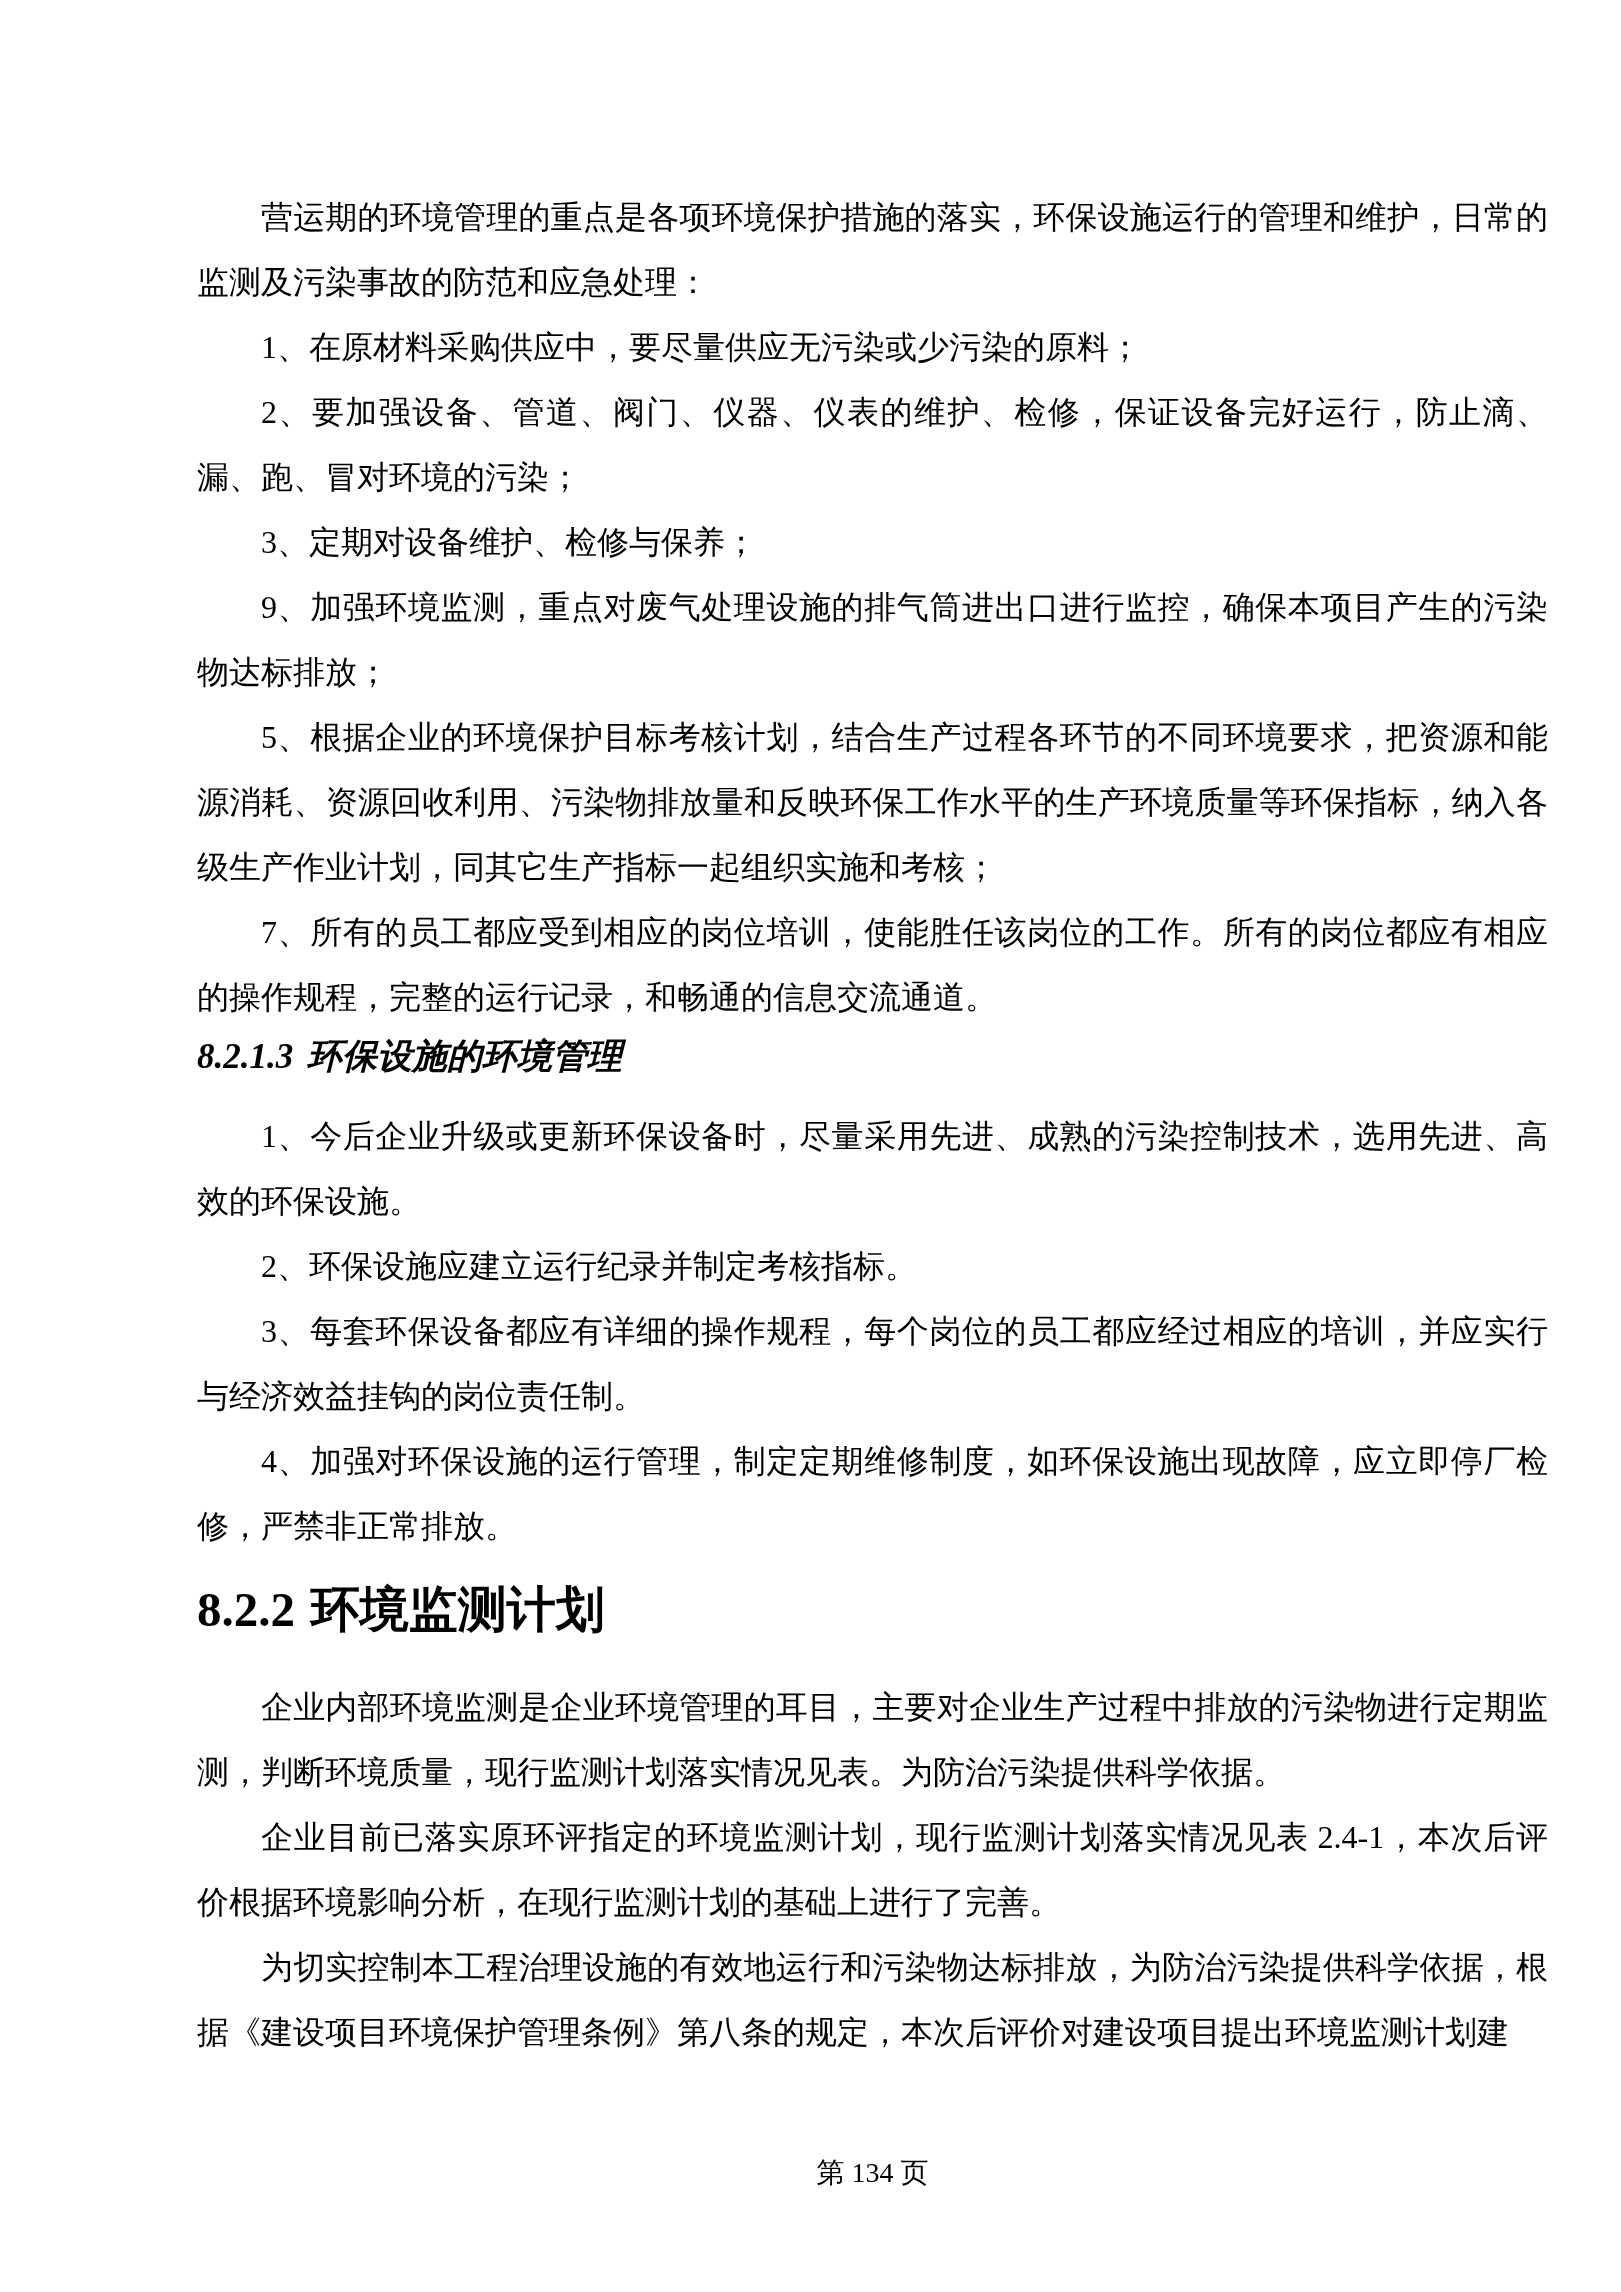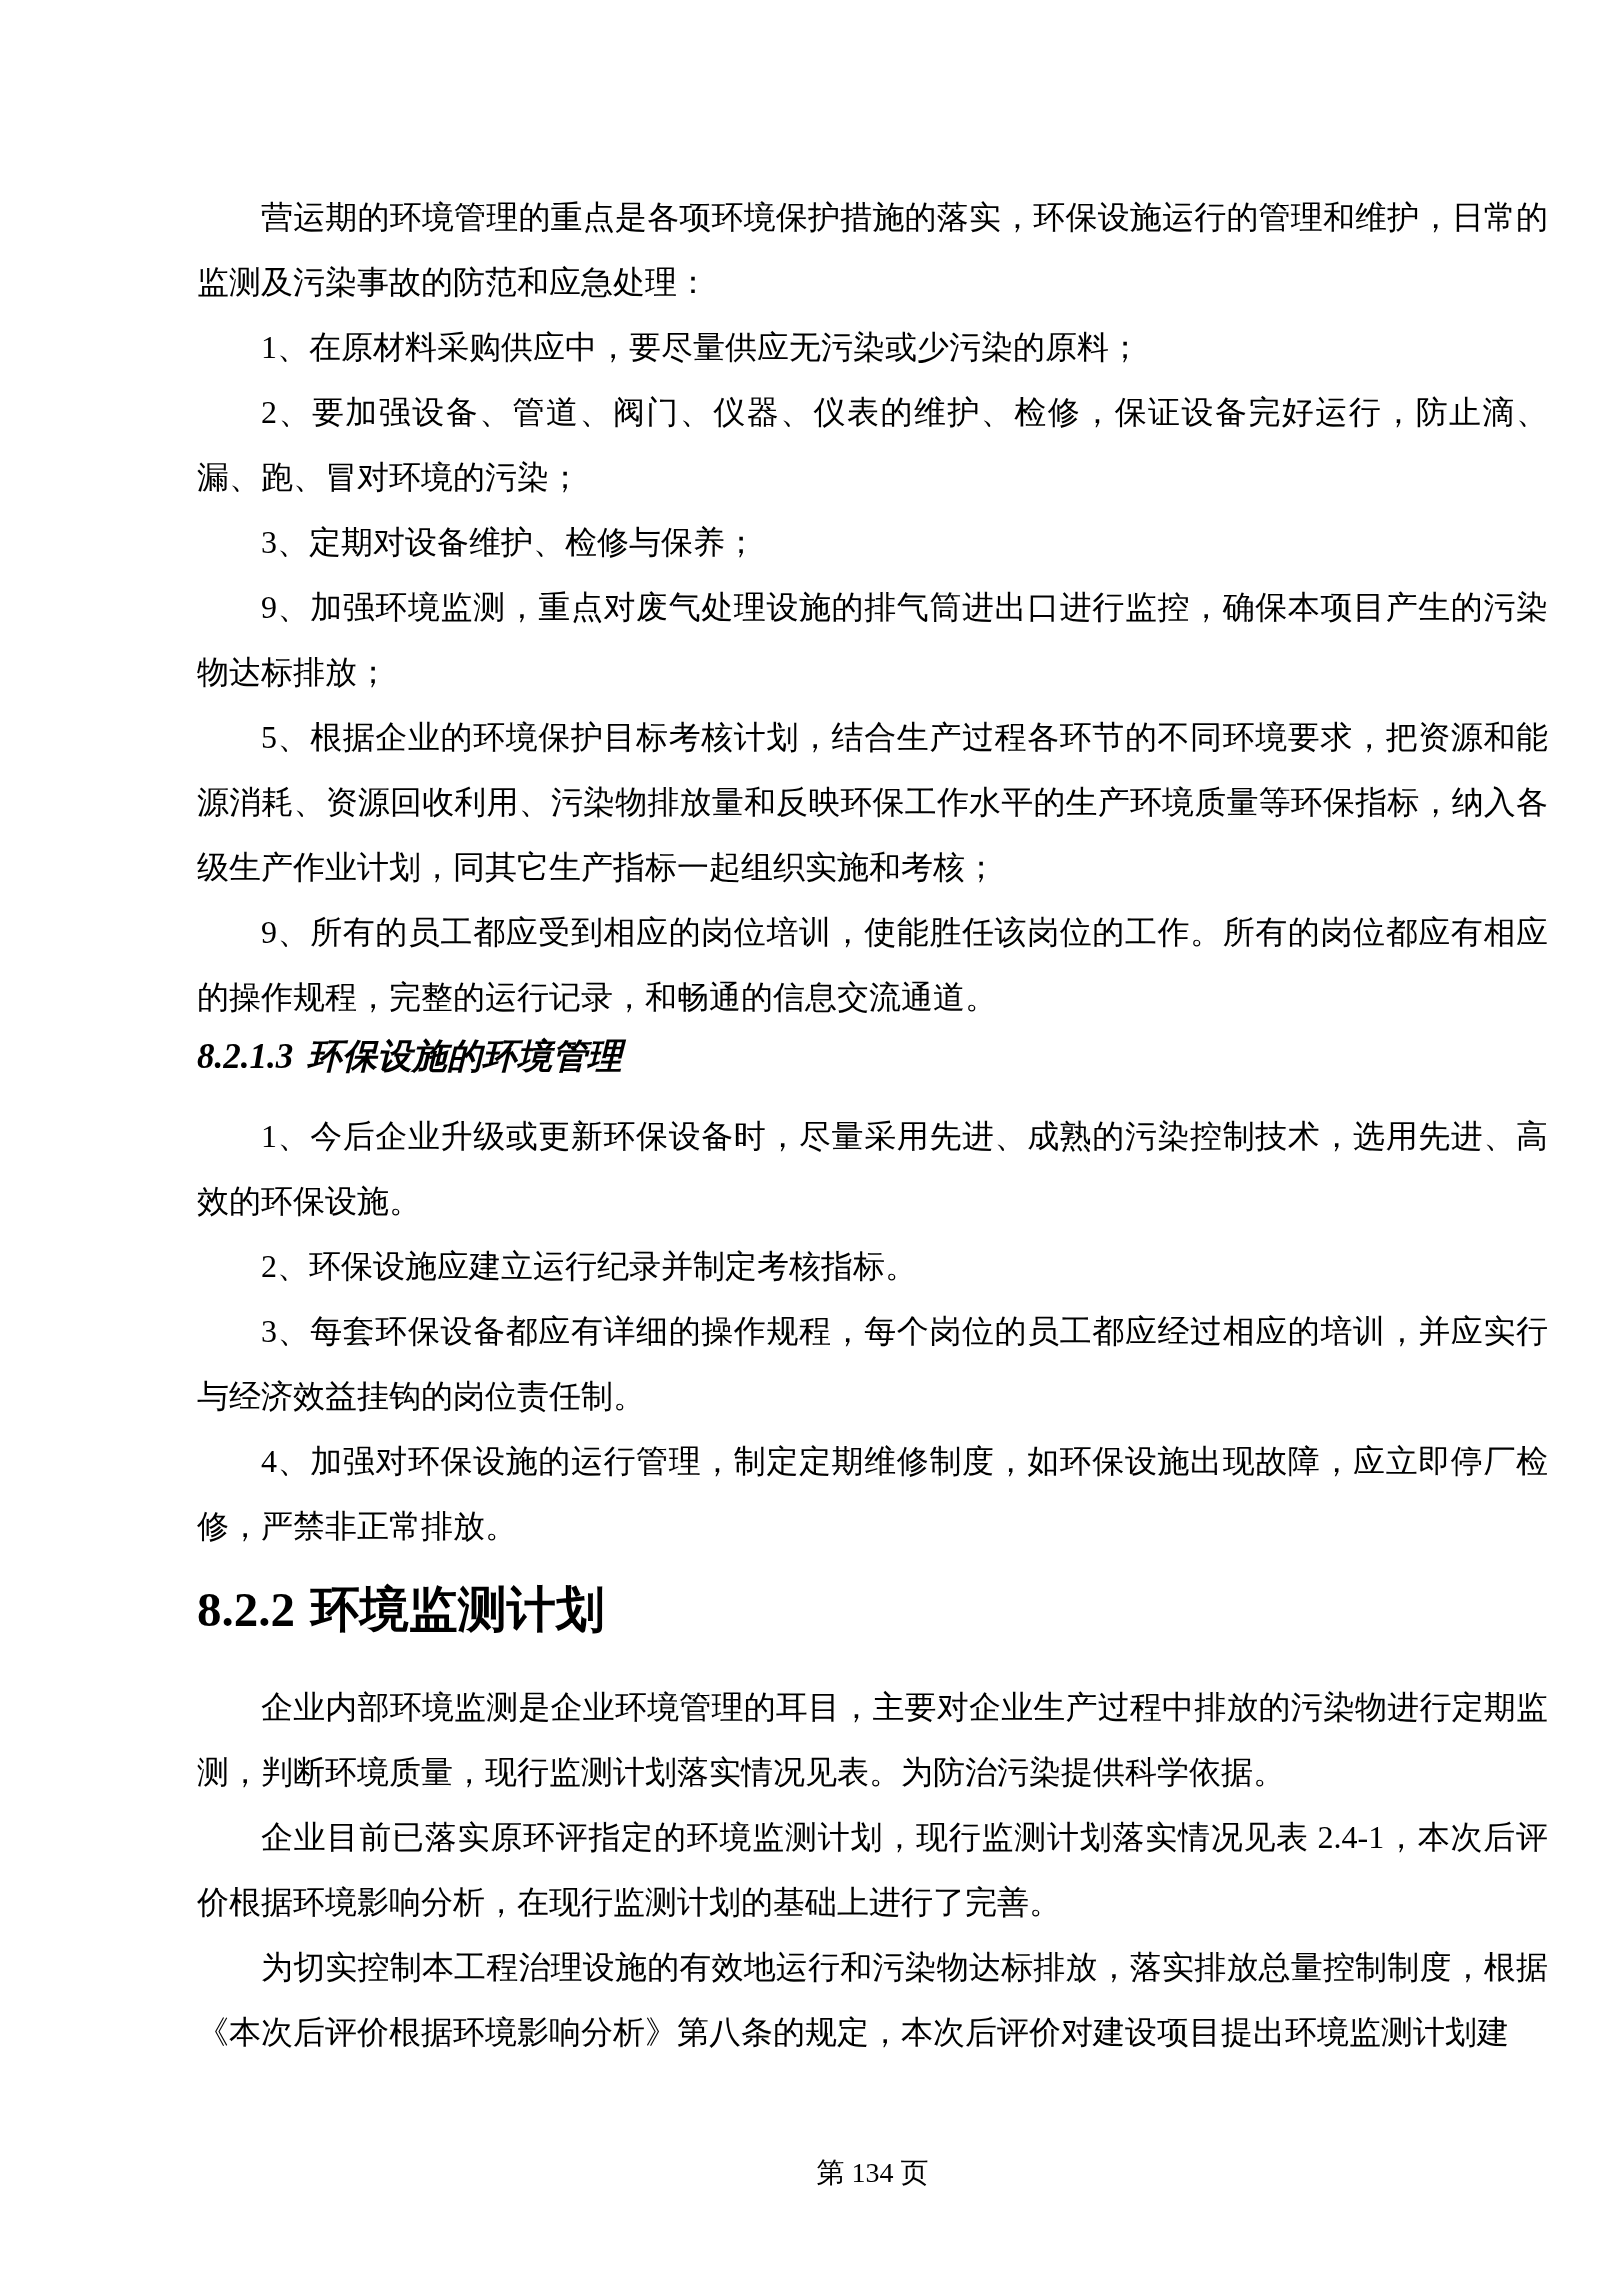--- a/index.html
+++ b/index.html
@@ -64,38 +64,38 @@
 <div class="page">
   <div class="content">
 
     <p class="body-p">营运期的环境管理的重点是各项环境保护措施的落实，环保设施运行的管理和维护，日常的监测及污染事故的防范和应急处理：</p>
 
     <p class="body-p">1、在原材料采购供应中，要尽量供应无污染或少污染的原料；</p>
     <p class="body-p">2、要加强设备、管道、阀门、仪器、仪表的维护、检修，保证设备完好运行，防止滴、漏、跑、冒对环境的污染；</p>
     <p class="body-p">3、定期对设备维护、检修与保养；</p>
     <p class="body-p">9、加强环境监测，重点对废气处理设施的排气筒进出口进行监控，确保本项目产生的污染物达标排放；</p>
     <p class="body-p">5、根据企业的环境保护目标考核计划，结合生产过程各环节的不同环境要求，把资源和能源消耗、资源回收利用、污染物排放量和反映环保工作水平的生产环境质量等环保指标，纳入各级生产作业计划，同其它生产指标一起组织实施和考核；</p>
-    <p class="body-p">9、所有的员工都应受到相应的岗位培训，使能胜任该岗位的工作。所有的岗位都应有相应的操作规程，完整的运行记录，和畅通的信息交流通道。</p>
+    <p class="body-p">7、所有的员工都应受到相应的岗位培训，使能胜任该岗位的工作。所有的岗位都应有相应的操作规程，完整的运行记录，和畅通的信息交流通道。</p>
 
     <h3 class="h-sub">
       <span class="h-num">8.2.1.3</span><span>环保设施的环境管理</span>
     </h3>
 
     <p class="body-p">1、今后企业升级或更新环保设备时，尽量采用先进、成熟的污染控制技术，选用先进、高效的环保设施。</p>
     <p class="body-p">2、环保设施应建立运行纪录并制定考核指标。</p>
     <p class="body-p">3、每套环保设备都应有详细的操作规程，每个岗位的员工都应经过相应的培训，并应实行与经济效益挂钩的岗位责任制。</p>
     <p class="body-p">4、加强对环保设施的运行管理，制定定期维修制度，如环保设施出现故障，应立即停厂检修，严禁非正常排放。</p>
 
     <h2 class="h-main">
       <span class="h-num">8.2.2</span><span>环境监测计划</span>
     </h2>
 
     <p class="body-p">企业内部环境监测是企业环境管理的耳目，主要对企业生产过程中排放的污染物进行定期监测，判断环境质量，现行监测计划落实情况见表。为防治污染提供科学依据。</p>
     <p class="body-p">企业目前已落实原环评指定的环境监测计划，现行监测计划落实情况见表 2.4-1，本次后评价根据环境影响分析，在现行监测计划的基础上进行了完善。</p>
-    <p class="body-p">为切实控制本工程治理设施的有效地运行和污染物达标排放，落实排放总量控制制度，根据《本次后评价根据环境影响分析》第八条的规定，本次后评价对建设项目提出环境监测计划建</p>
+    <p class="body-p">为切实控制本工程治理设施的有效地运行和污染物达标排放，为防治污染提供科学依据，根据《建设项目环境保护管理条例》第八条的规定，本次后评价对建设项目提出环境监测计划建</p>
 
   </div>
 
   <div class="page-footer">
     <span>第 134 页</span>
   </div>
 </div>
 
 
 </body></html>

